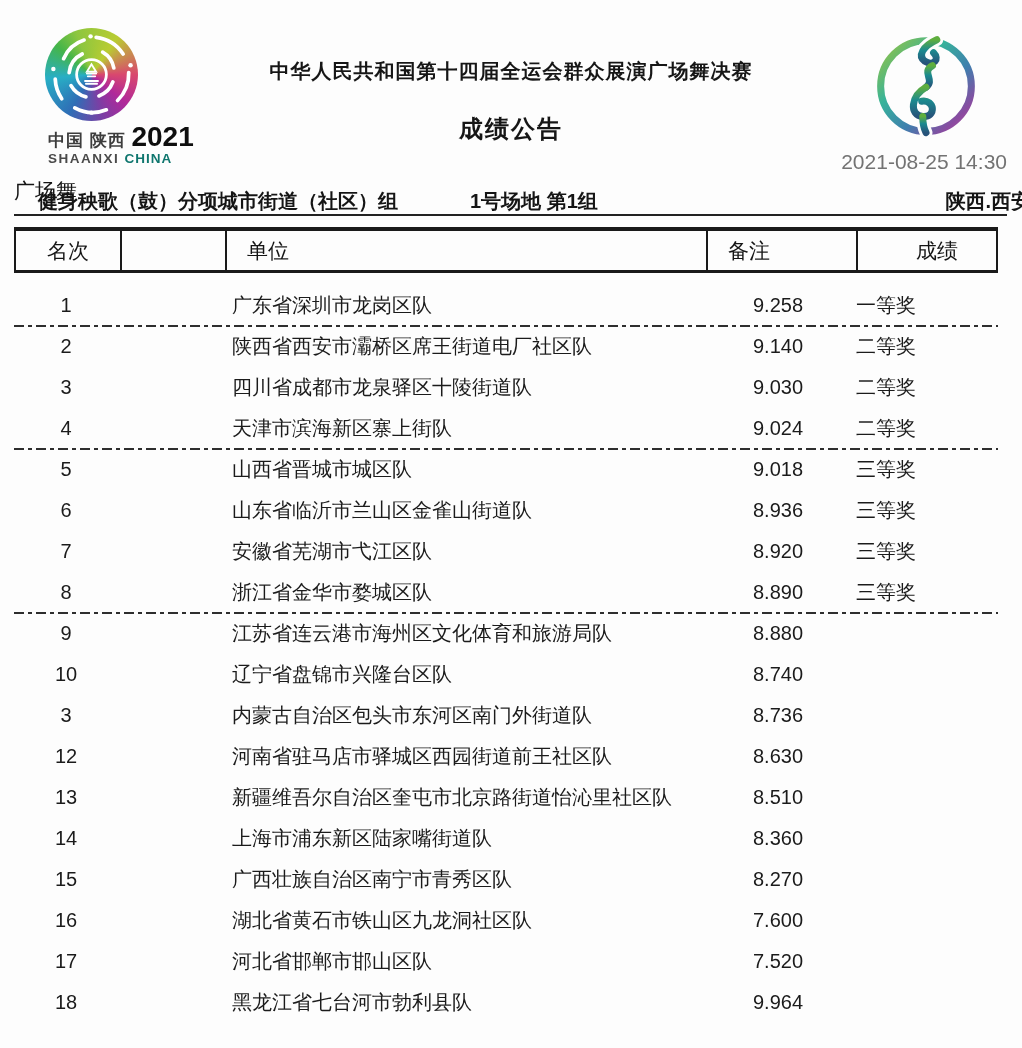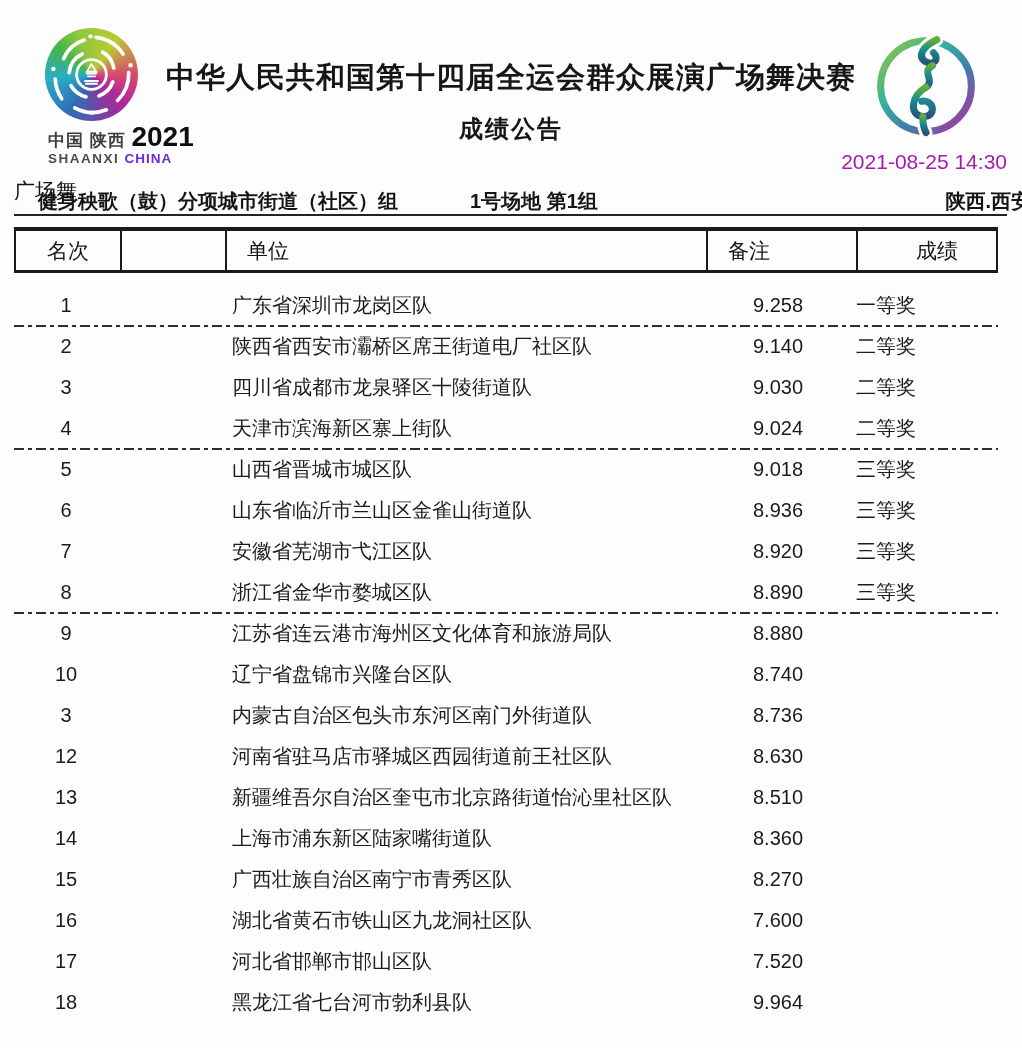--- a/index.html
+++ b/index.html
@@ -21,31 +21,31 @@
     position:absolute; inset:0; border-radius:50%;
     background:conic-gradient(from -20deg,
       #8dc63f, #b9cc32 55deg, #d9486e 110deg, #b0289a 150deg,
       #7b3fa4 185deg, #2f6eb6 230deg, #28aec5 285deg, #45b549 330deg, #8dc63f 360deg);
   }
   .emblem-swirl { position:absolute; inset:0; }
   .emblem-caption { position:absolute; left:48px; top:122px; width:130px; line-height:1.05; white-space:nowrap; }
   .cap1 { font-size:17px; font-weight:bold; color:#3d3d3d; letter-spacing:1px; }
   .cap1 .year { font-size:28px; color:#0e0e0e; letter-spacing:0; }
   .cap2 { font-size:13.5px; font-weight:bold; color:#4a4a4a; letter-spacing:1.5px; margin-top:1px; }
-  .cap2 .country { color:#6d28d9; letter-spacing:1px; }
+  .cap2 .country { color:#0f766e; letter-spacing:1px; }
 
   .title1 { position:absolute; top:58px; left:0; width:100%; text-align:center;
-            font-size:29px; font-weight:600; letter-spacing:1px; color:#161616; }
+            font-size:20px; font-weight:600; letter-spacing:1px; color:#161616; }
   .title2 { position:absolute; top:113px; left:0; width:100%; text-align:center;
             font-size:24px; font-weight:600; letter-spacing:2px; color:#161616; }
 
   .right-logo { position:absolute; right:42px; top:28px; width:108px; height:112px; }
 
   .event-label { position:absolute; left:14px; top:150px; font-size:21px; color:#141414;margin-top:27px; }
-  .datetime   { position:absolute; right:15px; top:150px; font-size:21px; color:#a21caf; }
+  .datetime   { position:absolute; right:15px; top:150px; font-size:21px; color:#737373; }
 
   
   .subheader { position:absolute; top:188px; left:0; width:100%; height:26px; font-size:20px; color:#151515;margin-left:24px; }
   .sub-left  { position:absolute; left:14px; font-weight:600; }
   .sub-mid   { position:absolute; left:446px; font-weight:600; }
   .sub-right { position:absolute; right:15px; font-weight:600; }
   .rule { position:absolute; top:214px; left:14px; width:993px; height:2px; background:#222; }
 
   
   .thead {

